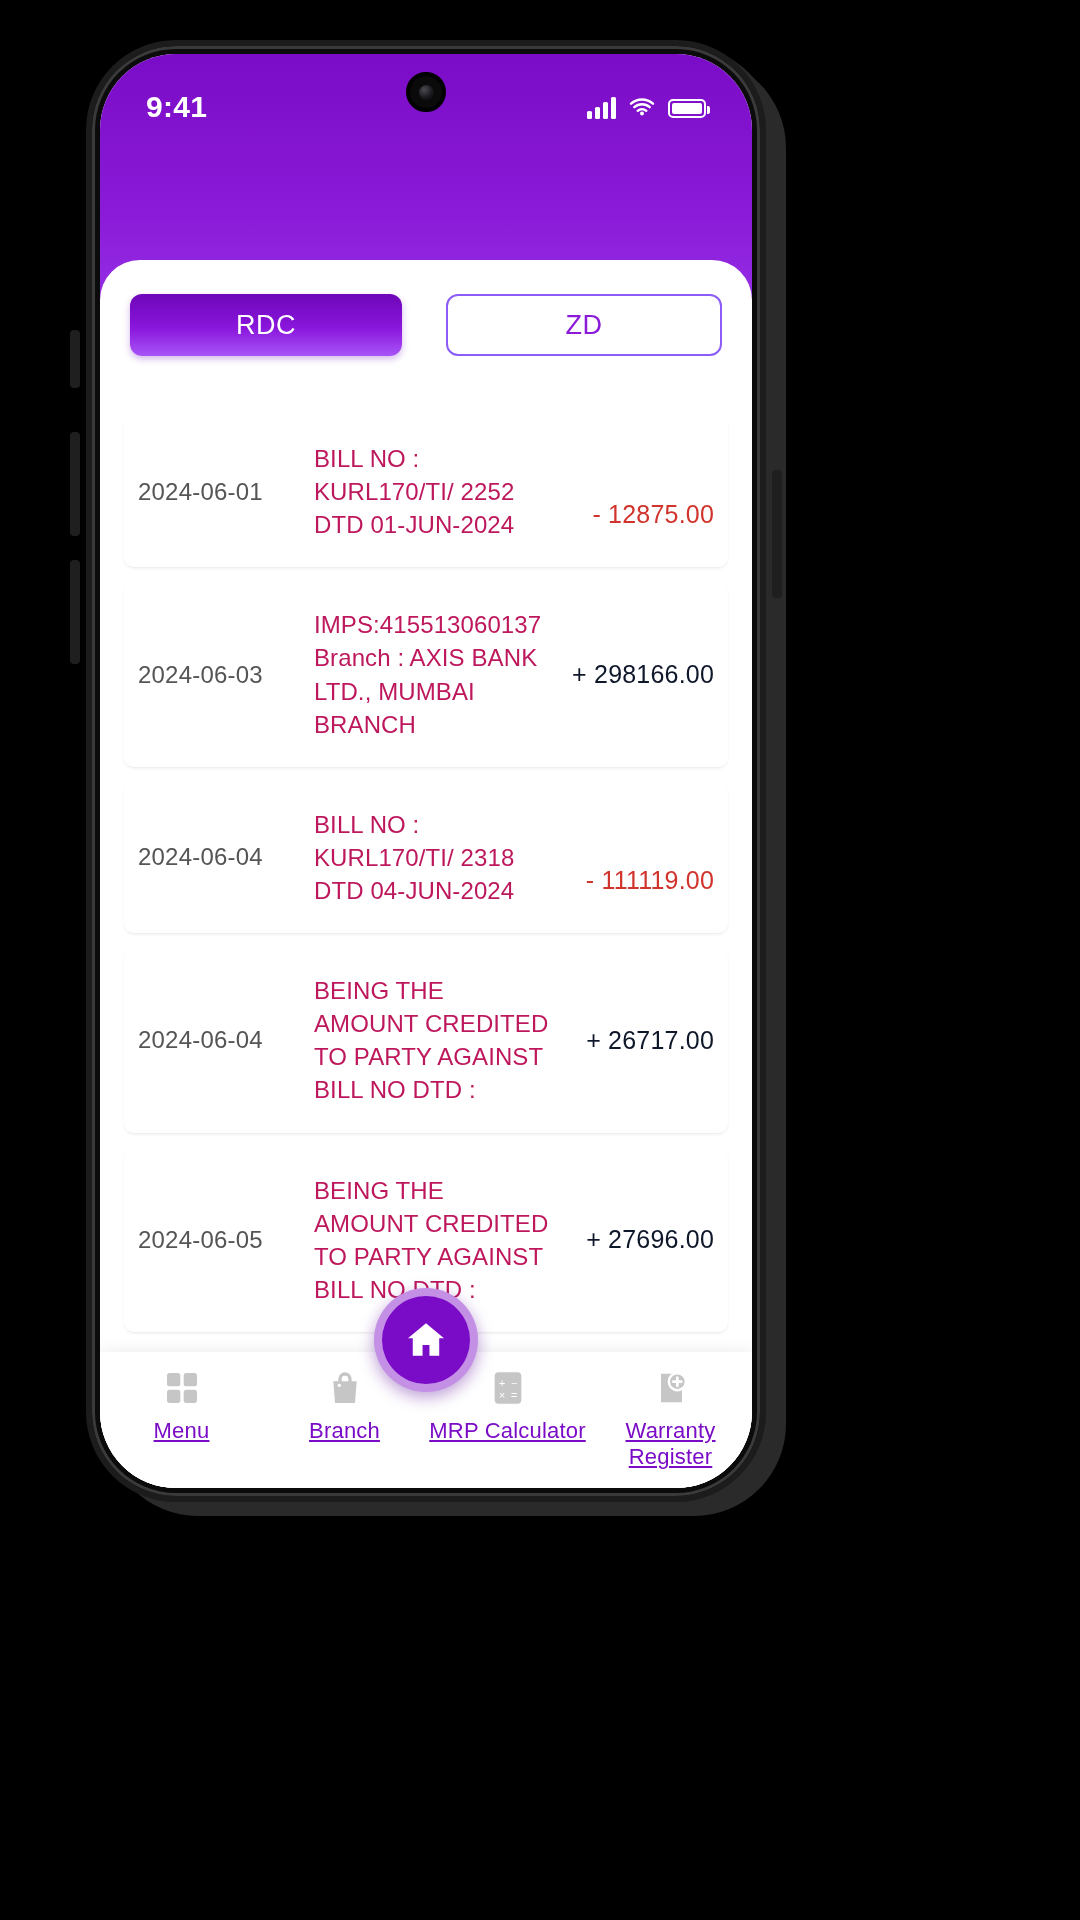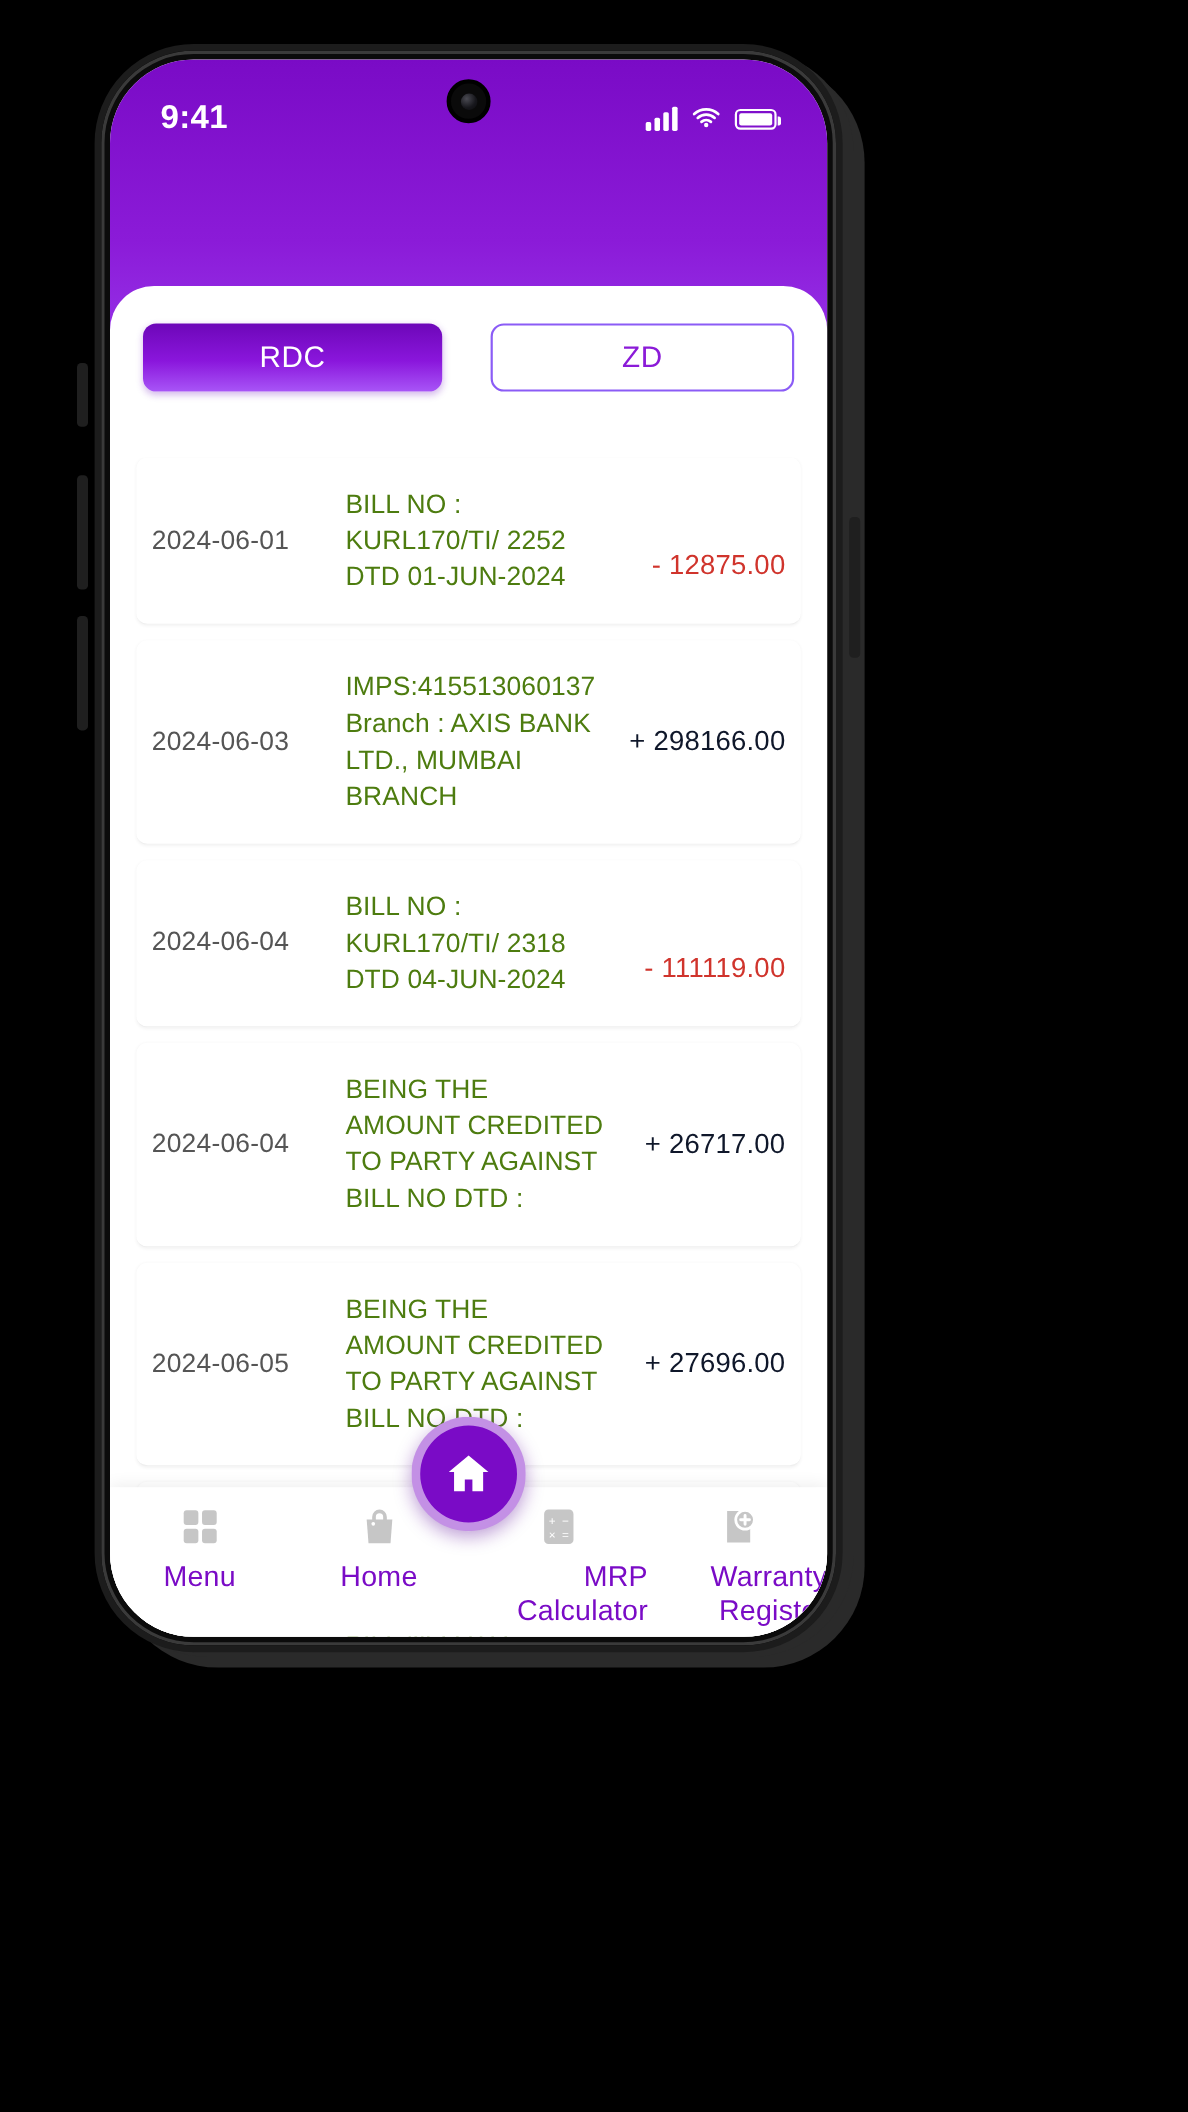--- a/index.html
+++ b/index.html
@@ -107,21 +107,21 @@
     background:#fff; border-radius:10px;
     border-bottom:1.5px solid #EFEFEF;
     box-shadow:0 1px 3px rgba(0,0,0,.05);
     padding:26px 14px; margin-bottom:14px;
     min-height:118px;
   }
   .txn-date{
     width:176px; flex-shrink:0; font-size:24px; color:#555; letter-spacing:.2px;
   }
   .txn-desc{
-    flex:1; font-size:24px; color:#4d7c0f; line-height:1.38;
+    flex:1; font-size:24px; color:#be185d; line-height:1.38;
     padding-right:10px; letter-spacing:.1px;
   }
   .txn-amt{
     width:152px; flex-shrink:0; text-align:right;
     font-size:25px; letter-spacing:.2px; white-space:nowrap;
   }
   .amt-debit{ color:#D0342C;margin-top:46px; }
   .amt-credit{ color:#0f172a; }
 
   
@@ -130,21 +130,21 @@
     background:#fff; display:flex; align-items:flex-start;
     box-shadow:0 -2px 14px rgba(0,0,0,.07);
     padding-top:14px; z-index:5;
   }
   .nav-item{
     flex:1; display:flex; flex-direction:column; align-items:center;
     gap:8px; cursor:pointer;
   }
   .nav-icon{ height:44px; display:flex; align-items:center; justify-content:center; }
   .nav-label{
-    font-size:26px; color:#7A0BC6; text-align:right; line-height:1.2; letter-spacing:.2px;
+    font-size:22px; color:#7A0BC6; text-align:center; line-height:1.2; letter-spacing:.2px;text-decoration:underline;
   }
   .nav-item.center .nav-icon{ visibility:hidden; }
 
   .fab{
     position:absolute; left:50%; transform:translateX(-50%);
     bottom:96px; width:104px; height:104px; border-radius:50%;
     background:#7A0BC6; display:flex; align-items:center; justify-content:center;
     box-shadow:0 5px 16px rgba(90,10,150,.4); z-index:10; cursor:pointer;
     border:8px solid rgba(255,255,255,.55);
   }
@@ -261,21 +261,21 @@
         </div>
 
         <div class="nav-item">
           <div class="nav-icon">
             <svg viewBox="0 0 24 24" width="40" height="40">
               <path d="M5 8h14l-1 13H6z" fill="#C6C6C6"></path>
               <path d="M9 9V6.6a3 3 0 0 1 6 0V9" stroke="#C6C6C6" stroke-width="2" fill="none" stroke-linecap="round"></path>
               <circle cx="8.6" cy="10.4" r="1" fill="#fff"></circle>
             </svg>
           </div>
-          <div class="nav-label">Home</div>
+          <div class="nav-label">Branch</div>
         </div>
 
 
         <div class="nav-item">
           <div class="nav-icon">
             <svg viewBox="0 0 24 24" width="40" height="40">
               <rect x="4" y="2.6" width="16" height="18.8" rx="2.4" fill="#C6C6C6"></rect>
               <text x="8.4" y="11.2" font-size="6.4" fill="#fff" font-family="Liberation Sans, sans-serif" text-anchor="middle">+</text>
               <text x="15.6" y="11.2" font-size="6.4" fill="#fff" font-family="Liberation Sans, sans-serif" text-anchor="middle">−</text>
               <text x="8.4" y="18.4" font-size="6.4" fill="#fff" font-family="Liberation Sans, sans-serif" text-anchor="middle">×</text>

